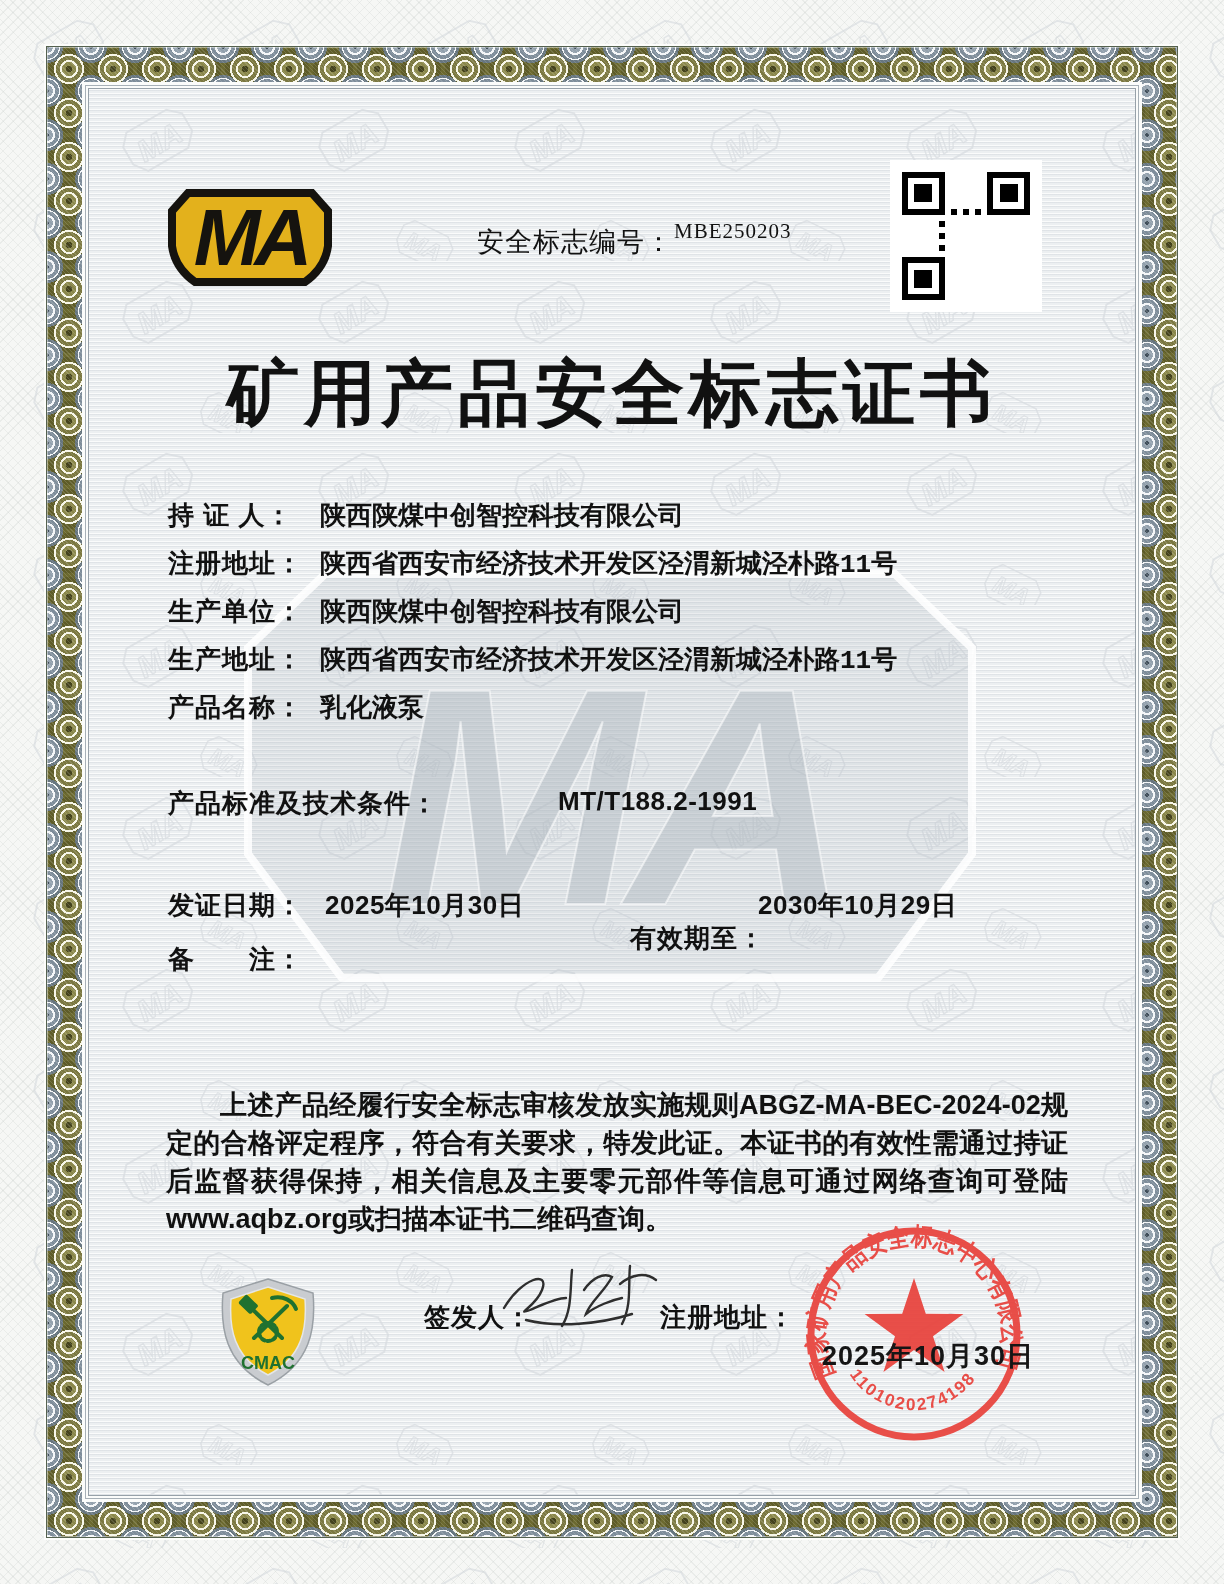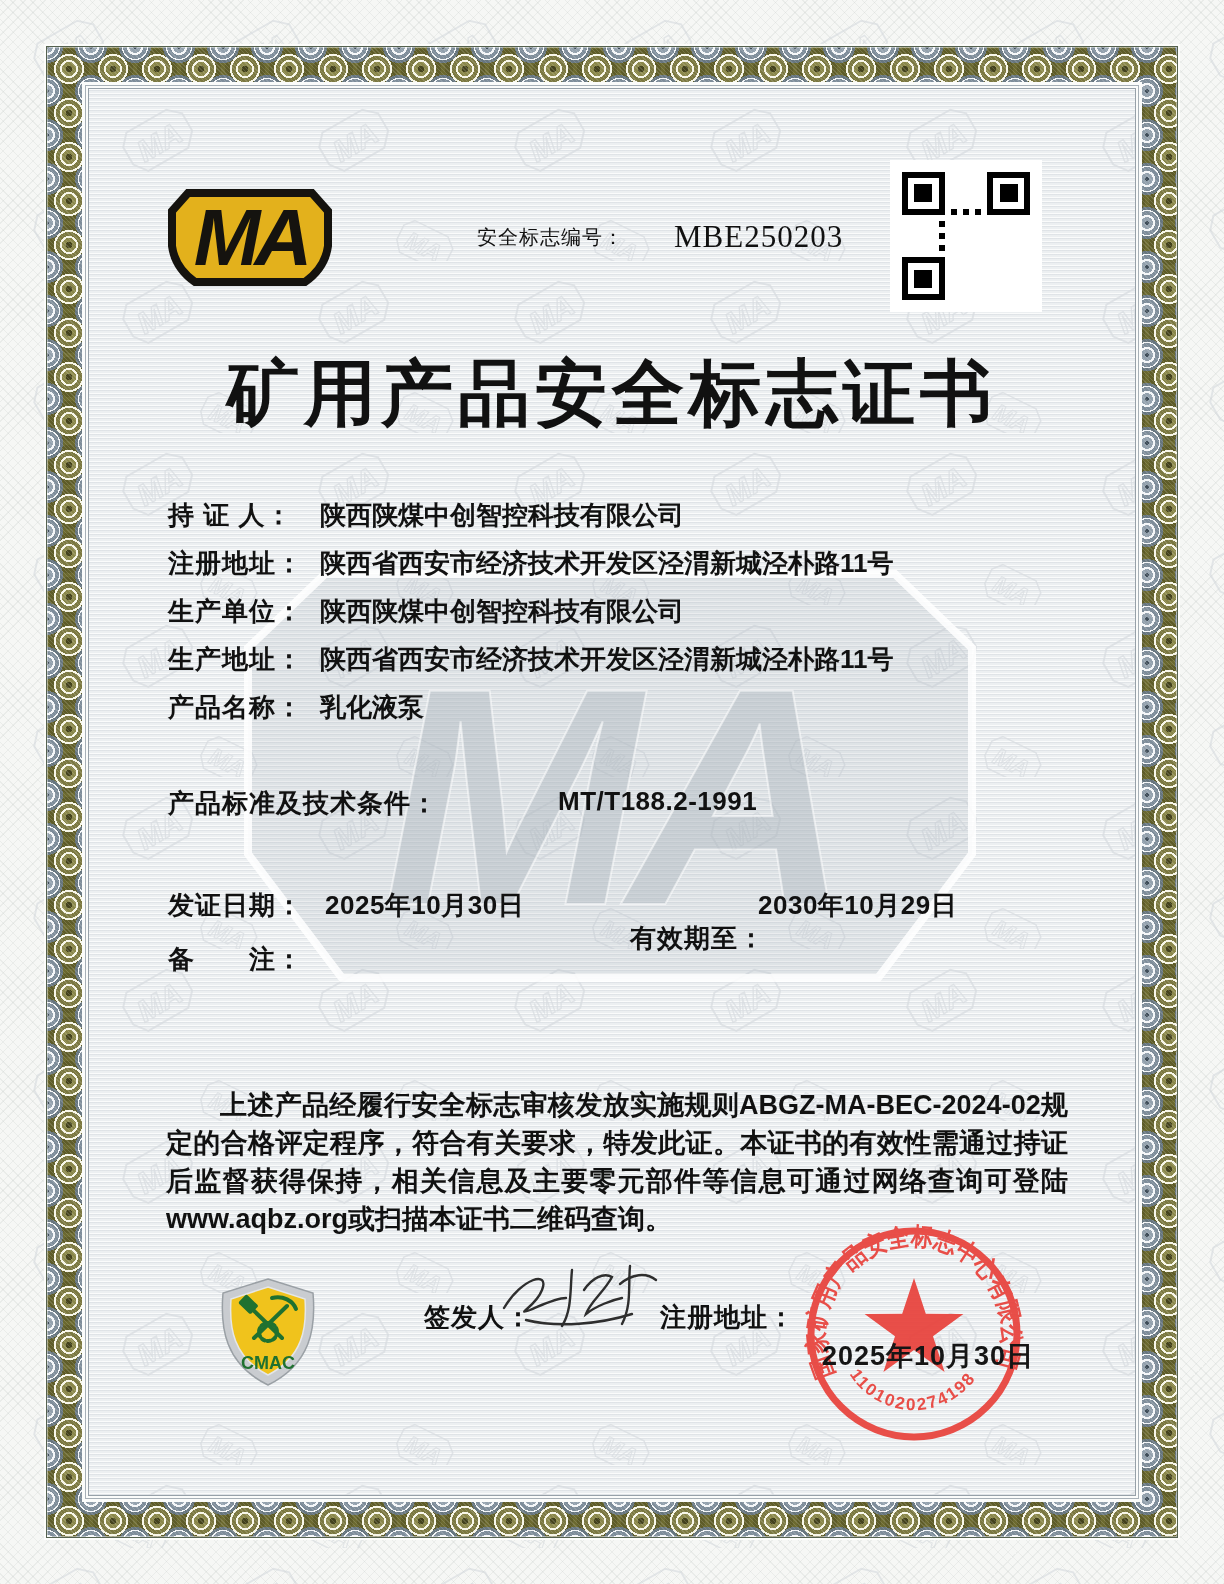--- a/index.html
+++ b/index.html
@@ -25,30 +25,30 @@
   .panel{position:absolute;inset:88px;z-index:2;
     border:1px solid #97a1a9;
     box-shadow:0 0 0 2px #fbfcfb, 0 0 0 3px #a7b0b7, 0 0 0 6px #fbfcfb;
     background-color:#eceff1;
     background-image:repeating-linear-gradient(180deg, rgba(255,255,255,.75) 0 1px, rgba(203,209,215,.38) 1px 2px, rgba(255,255,255,0) 2px 4px);}
   .wm-panel{position:absolute;inset:0;opacity:.75;}
   .wm-big{position:absolute;left:210px;top:556px;z-index:3;}
   .content{position:absolute;inset:0;z-index:4;}
   .content *{position:absolute;}
   .ma-logo{left:166px;top:188px;}
-  .cert-label{left:477px;top:224px;font-size:20px;letter-spacing:1px;}
-  .cert-value{left:674px;top:219px;font-size:31px;font-family:"Liberation Serif",serif;letter-spacing:1px;}
+  .cert-label{left:477px;top:224px;font-size:27px;letter-spacing:1px;}
+  .cert-value{left:674px;top:219px;font-size:21px;font-family:"Liberation Serif",serif;letter-spacing:1px;}
   .qr-box{left:890px;top:160px;width:152px;height:152px;background:#fff;}
   .qr-box svg{position:absolute;left:12px;top:12px;}
   .title{left:92px;right:92px;top:346px;text-align:center;font-size:72px;font-weight:900;letter-spacing:5px;font-family:"Liberation Serif",serif;}
   .fields{left:168px;top:498px;width:912px;height:480px;}
   .row{left:0;height:34px;white-space:nowrap;width:912px;}
   .row span{position:absolute;top:0;white-space:nowrap;}
   .lbl{left:0;font-size:26px;font-weight:700;letter-spacing:1px;}
-  .val{left:152px;font-size:26px;font-weight:700;font-family:Liberation Sans, sans-serif;}
+  .val{left:152px;font-size:26px;font-weight:700;font-family:Liberation Mono, monospace;}
   .val.num{font-family:"Liberation Sans",sans-serif;letter-spacing:0.5px;}
   .val.std{left:390px;}
   .lbl.mid{left:462px;margin-top:33px;}
   .val.mid{left:590px;}
   .statement{left:166px;top:1086px;width:902px;font-size:27px;font-weight:700;line-height:38px;
     text-indent:2em;text-align:justify;font-family:Liberation Sans, sans-serif;}
   .cmac{left:216px;top:1276px;}
   .signer-label,.dept-label{font-size:26px;font-weight:700;letter-spacing:1px;}
   .signer-label{left:424px;top:1300px;}
   .dept-label{left:660px;top:1300px;}

